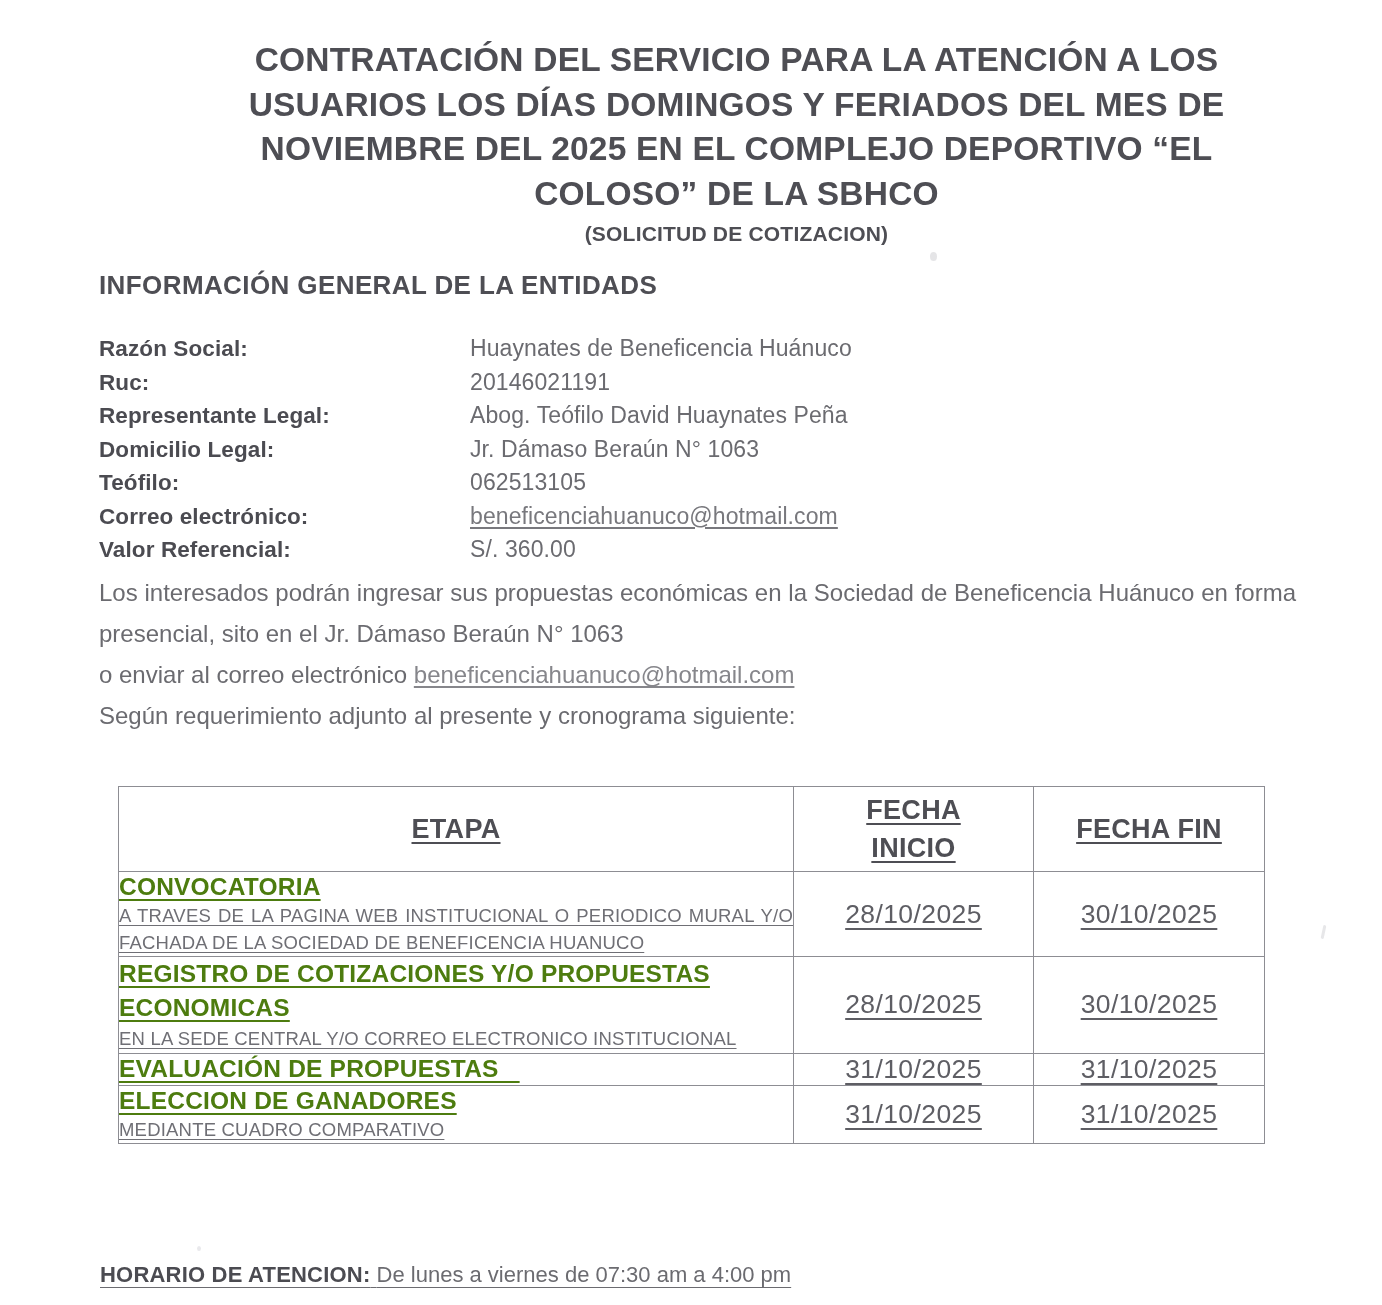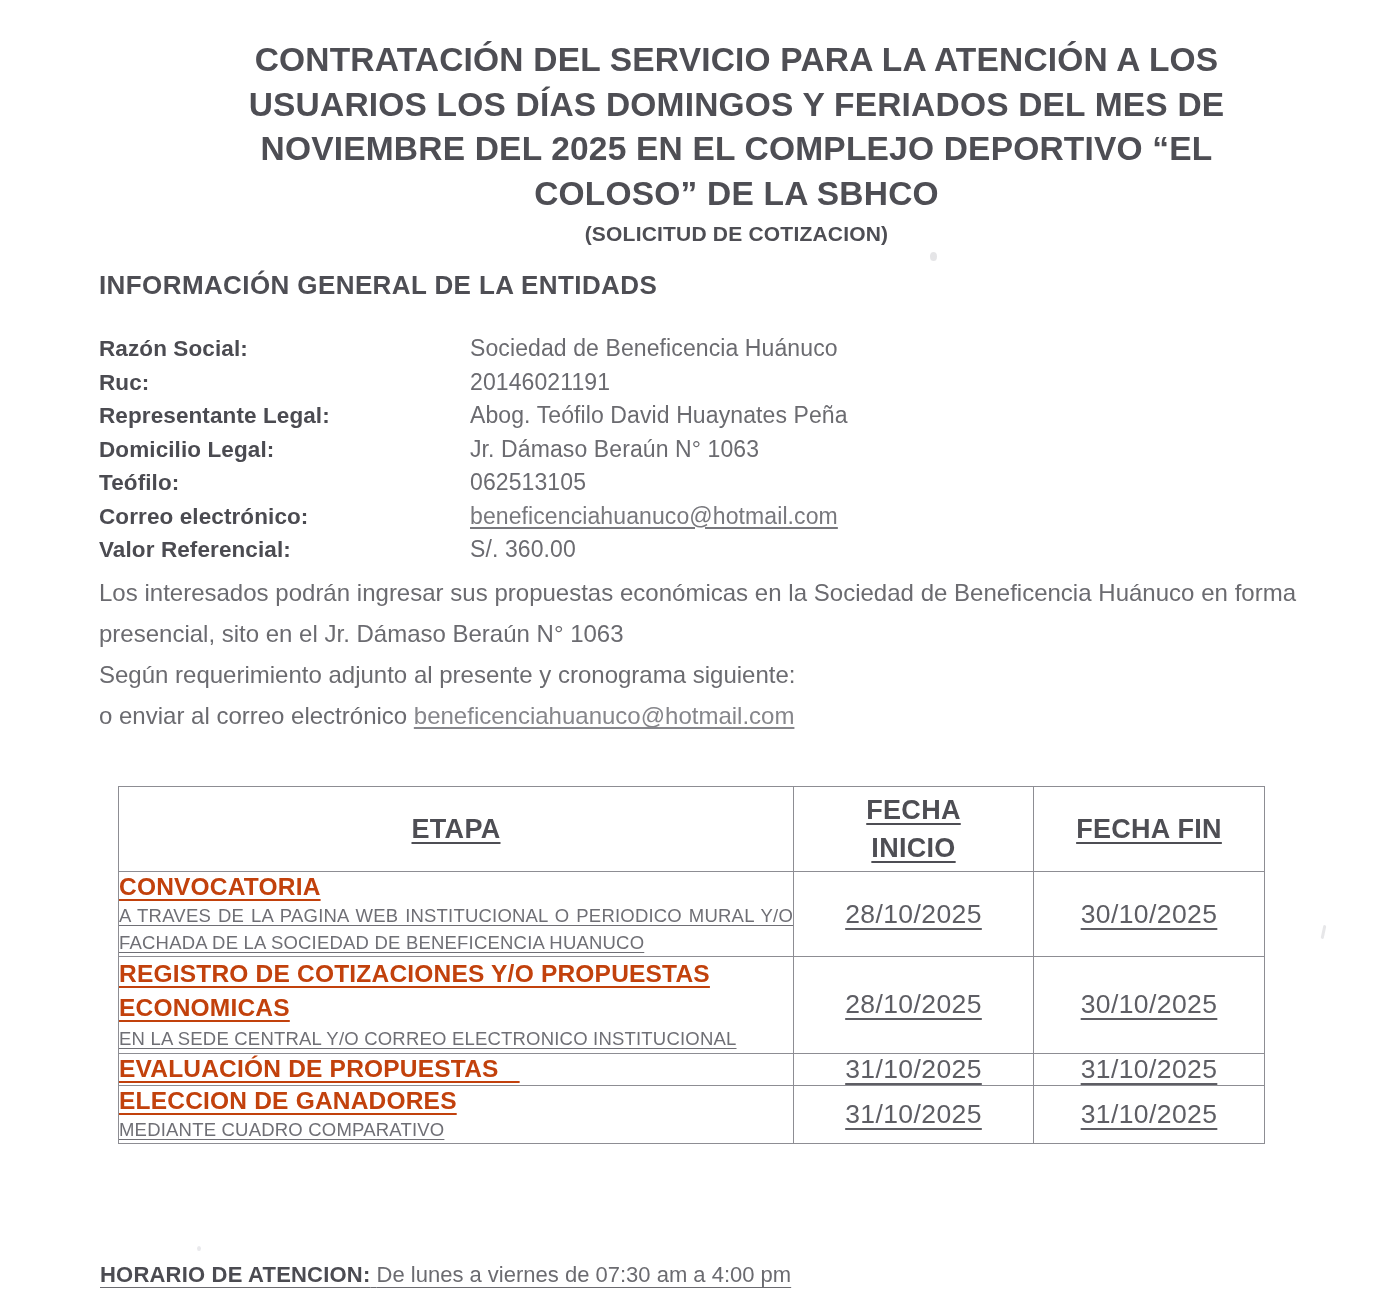--- a/index.html
+++ b/index.html
@@ -153,21 +153,21 @@
     line-height: 38px;
   }
 
   .etapa-cell {
     padding: 7px 12px 9px 14px;
   }
   .etapa-name {
     display: inline-block;
     font-size: 24.5px;
     font-weight: 700;
-    color: #c2410c;
+    color: #4d7c0f;
     letter-spacing: 0.2px;
     line-height: 30px;
     text-decoration: underline;
     text-underline-offset: 4px;
     text-decoration-thickness: 1.7px;
   }
   .etapa-name.wrap {
     display: block;
     line-height: 34px;
   }
@@ -243,21 +243,21 @@
   <div class="title-block">
     <h1 class="doc-title">CONTRATACIÓN DEL SERVICIO PARA LA ATENCIÓN A LOS USUARIOS LOS DÍAS DOMINGOS Y FERIADOS DEL MES DE NOVIEMBRE DEL 2025 EN EL COMPLEJO DEPORTIVO “EL COLOSO” DE LA SBHCO</h1>
     <div class="doc-subtitle">(SOLICITUD DE COTIZACION)</div>
   </div>
 
   <div class="section-heading">INFORMACIÓN GENERAL DE LA ENTIDADS</div>
 
   <div class="info-list">
     <div class="info-row">
       <div class="info-label">Razón Social:</div>
-      <div class="info-value">Sociedad de Beneficencia Huánuco</div>
+      <div class="info-value">Huaynates de Beneficencia Huánuco</div>
     </div>
     <div class="info-row">
       <div class="info-label">Ruc:</div>
       <div class="info-value">20146021191</div>
     </div>
     <div class="info-row">
       <div class="info-label">Representante Legal:</div>
       <div class="info-value">Abog. Teófilo David Huaynates Peña</div>
     </div>
     <div class="info-row">
@@ -273,22 +273,22 @@
       <div class="info-value link">beneficenciahuanuco@hotmail.com</div>
     </div>
     <div class="info-row">
       <div class="info-label">Valor Referencial:</div>
       <div class="info-value">S/. 360.00</div>
     </div>
   </div>
 
   <div class="body-text">
     <p class="para-justify">Los interesados podrán ingresar sus propuestas económicas en la Sociedad de Beneficencia Huánuco en forma presencial, sito en el Jr. Dámaso Beraún N° 1063</p>
+    <p class="para-plain"><span>o enviar al correo electrónico </span><span class="inline-link">beneficenciahuanuco@hotmail.com</span></p>
     <p class="para-plain">Según requerimiento adjunto al presente y cronograma siguiente:</p>
-    <p class="para-plain"><span>o enviar al correo electrónico </span><span class="inline-link">beneficenciahuanuco@hotmail.com</span></p>
   </div>
 
   <table class="schedule-table">
     <colgroup>
       <col class="col-etapa">
         <col class="col-inicio">
         <col class="col-fin">
     </colgroup>
     <thead>
       <tr>

